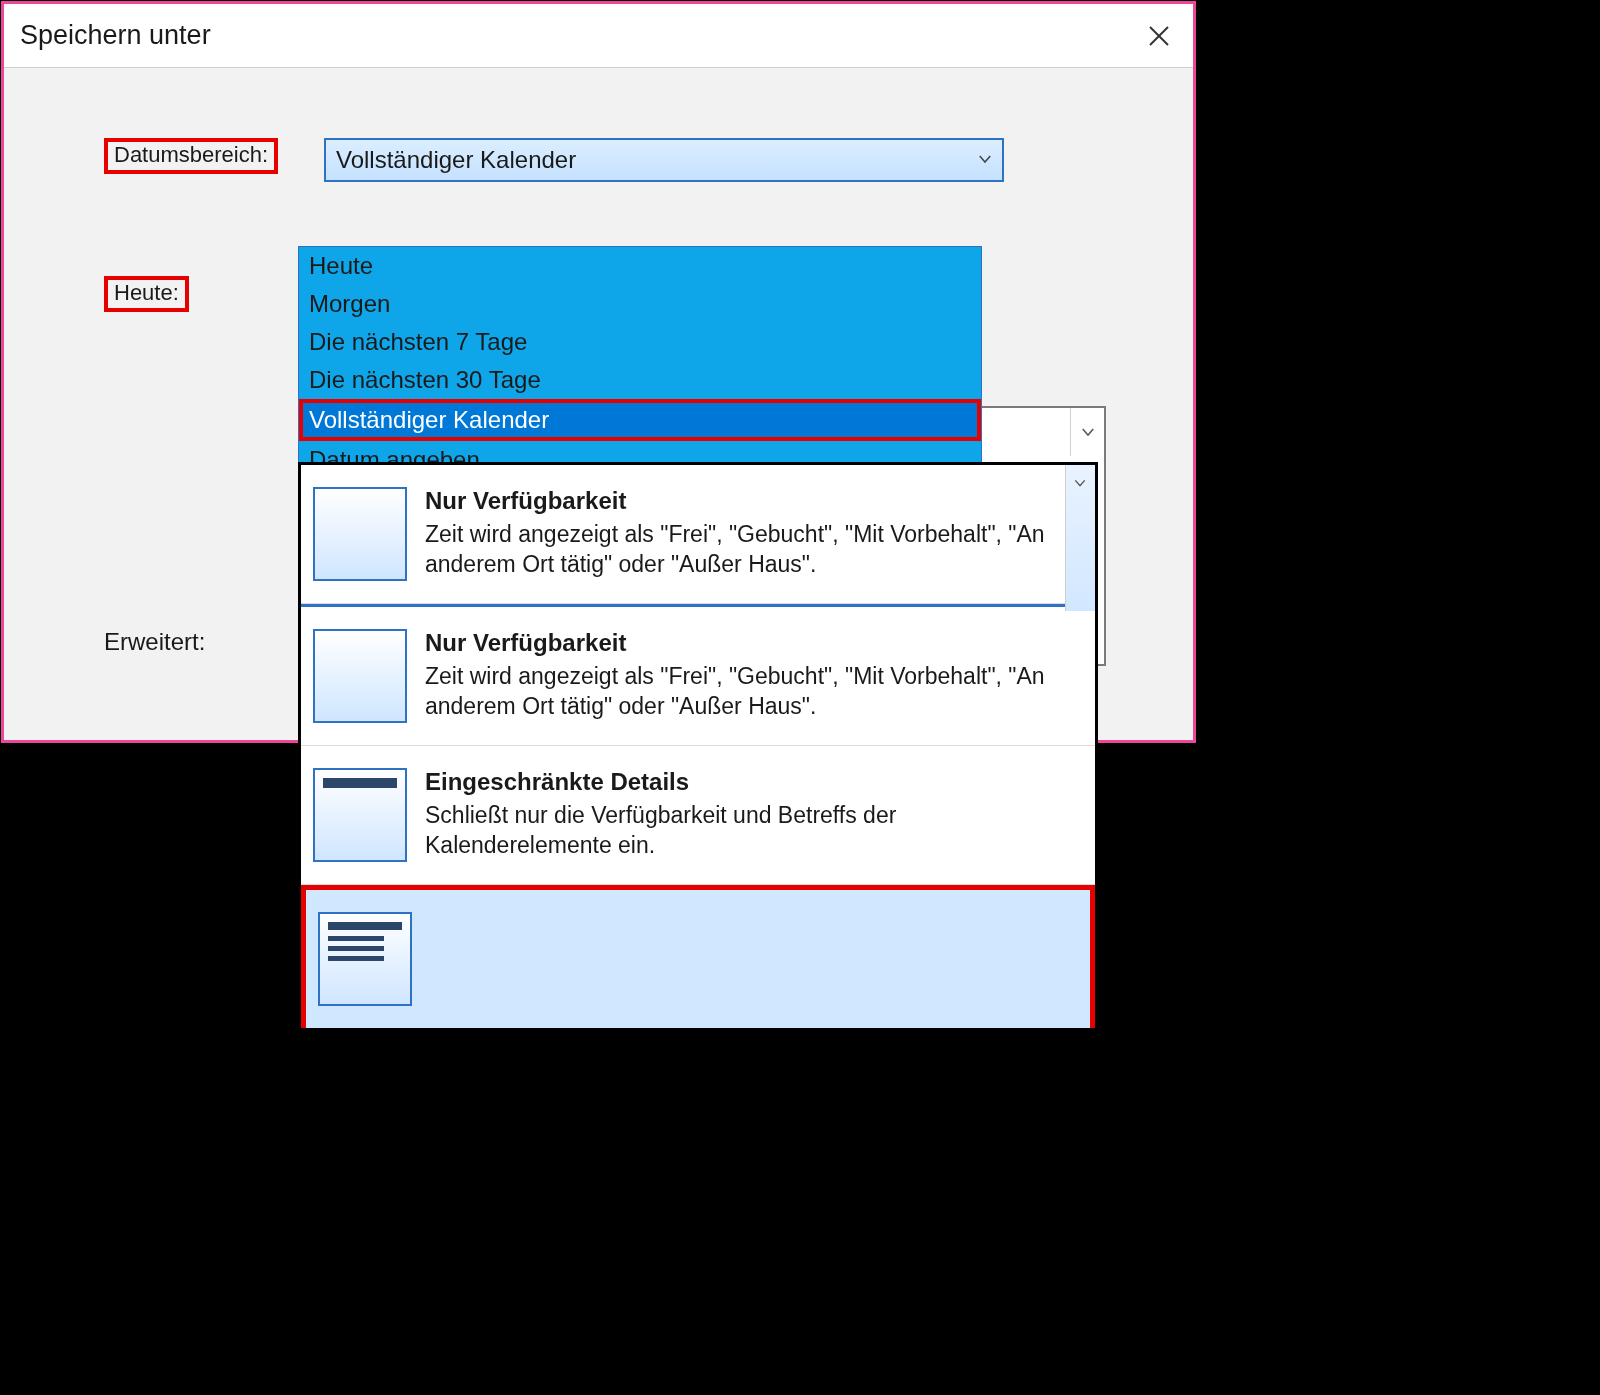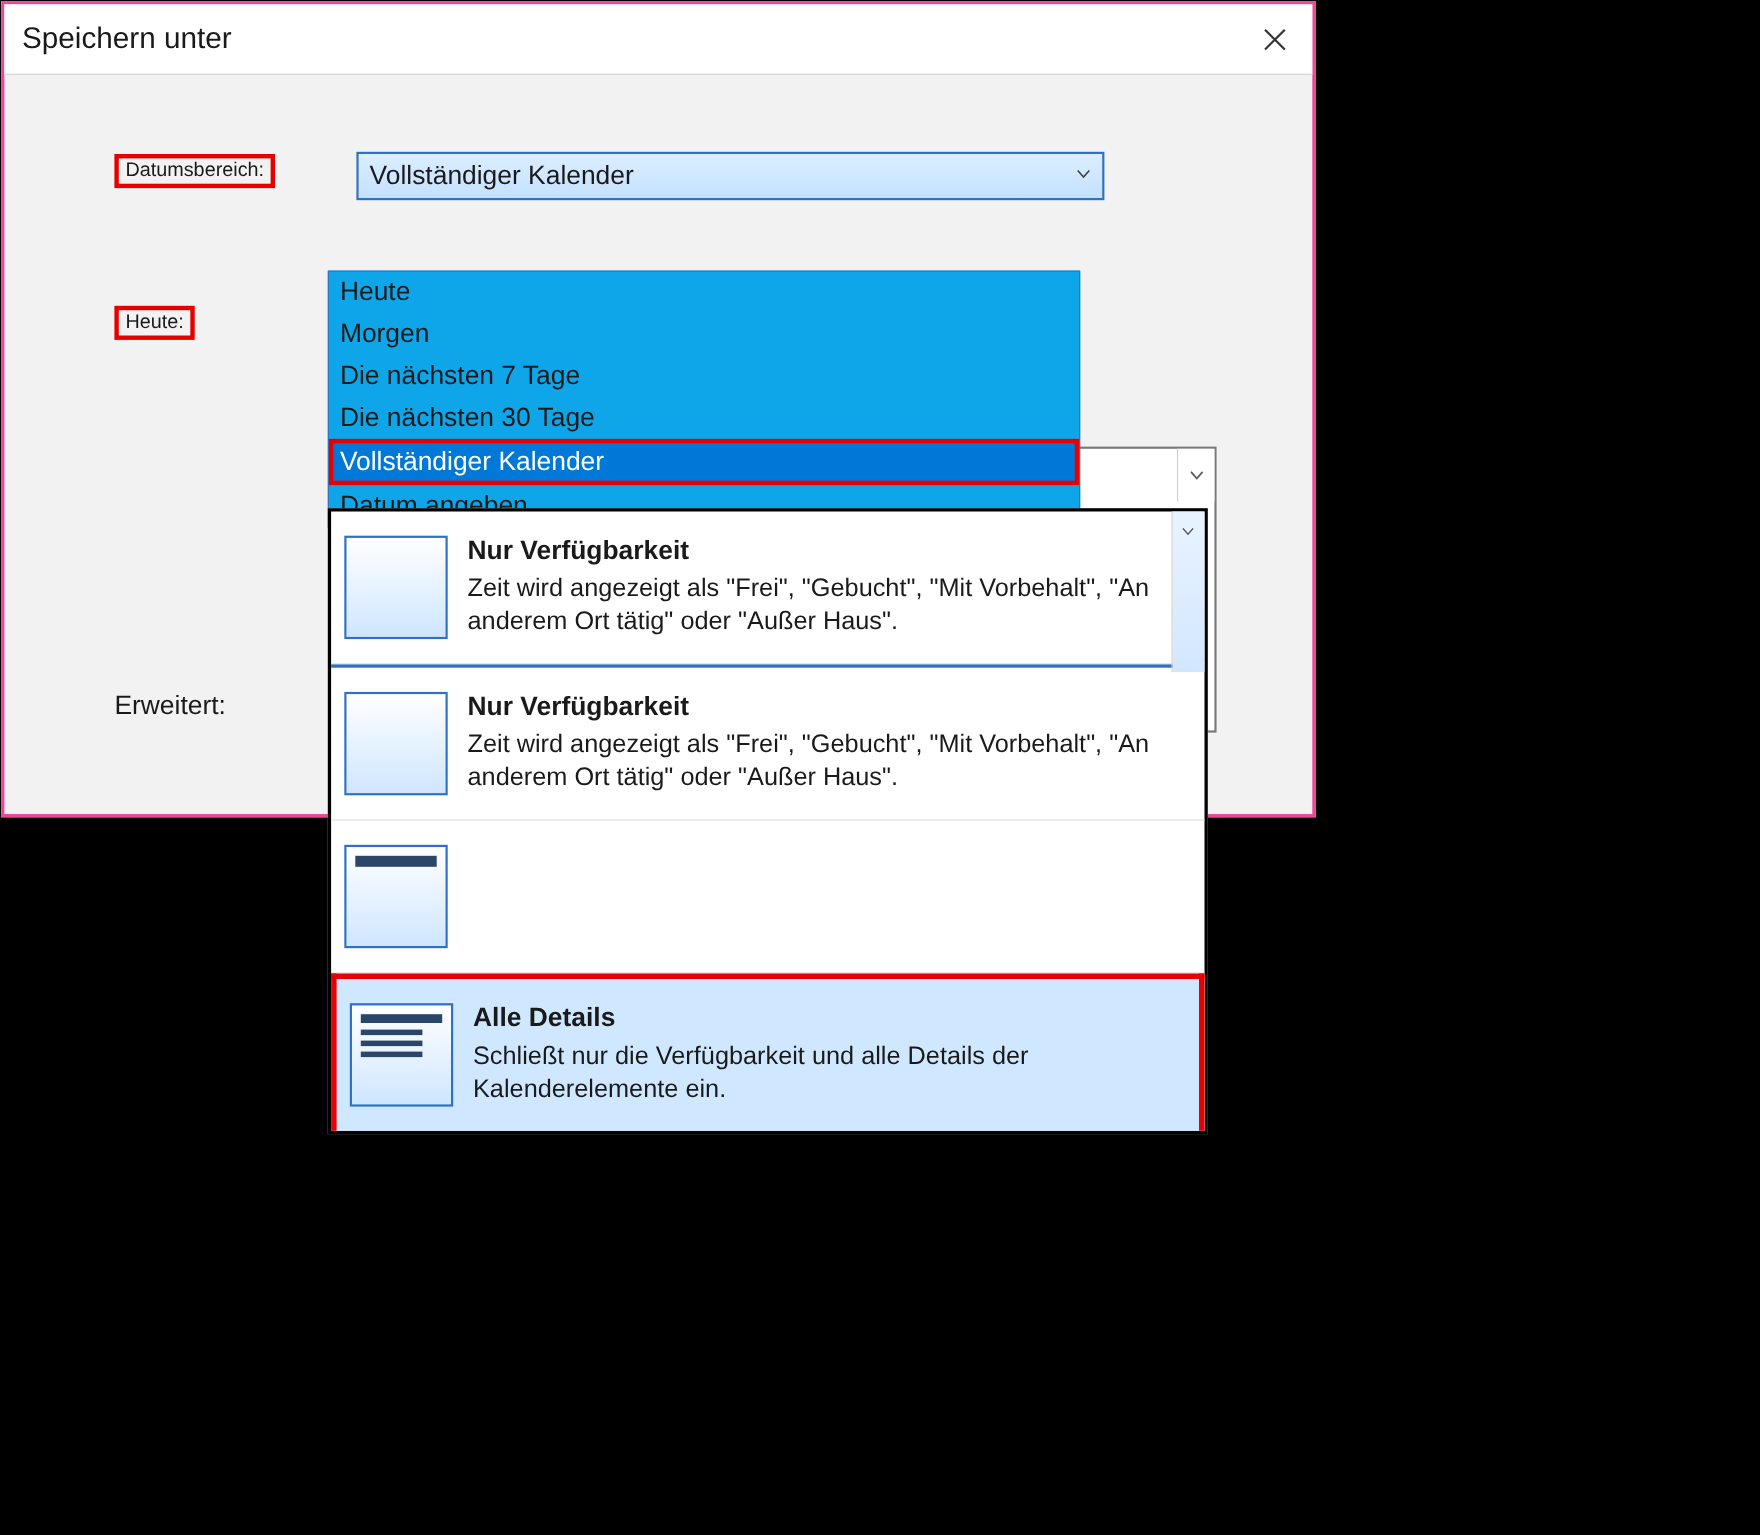--- a/index.html
+++ b/index.html
@@ -20,21 +20,21 @@
   .titlebar{height:64px;background:#fff;display:flex;align-items:center;justify-content:space-between;padding:0 16px;border-bottom:1px solid #d0d0d0;}
   .titlebar span{font-size:27px;}
   .close{width:36px;height:36px;display:flex;align-items:center;justify-content:center;}
   .close svg{width:24px;height:24px;stroke:#333;stroke-width:2;}
   .content{padding:30px 20px 20px 20px;position:relative;height:calc(100% - 64px);}
   .instr-row{display:flex;align-items:center;gap:28px;margin-left:4px;}
   .cal-icon{width:52px;height:48px;}
   .instr{font-size:25px;}
   .form-row{display:flex;align-items:flex-start;margin-top:40px;}
   .label-col{width:300px;text-align:left;padding-left:80px;}
-  .label-box{display:inline-block;border:4px solid var(--red);padding:0 6px 2px 6px;font-size:18px;}
+  .label-box{display:inline-block;border:4px solid var(--red);padding:0 6px 2px 6px;font-size:22px;}
   .combo{position:relative;width:680px;height:44px;background:linear-gradient(#dbeeff,#c5e1ff);border:2px solid var(--blue-border);display:flex;align-items:center;padding:0 10px;font-size:24px;}
   .combo .chev{position:absolute;right:8px;top:50%;transform:translateY(-50%);}
   .chev svg{width:18px;height:18px;stroke:#444;stroke-width:2;fill:none;}
 
   
   .listbox{position:absolute;left:298px;top:246px;width:684px;background:#0ea5e9;border:1px solid var(--blue-border);z-index:5;}
   .listbox .opt{padding:2px 10px;font-size:24px;line-height:34px;cursor:default;}
   .listbox .opt.sel{background:var(--blue-select);color:#fff;border:4px solid var(--red);padding:0 6px;}
 
   
@@ -137,21 +137,21 @@
   <div class="hr"></div>
   <div class="opt">
     <div class="thumb stripe"></div>
     <div class="txt">
       <div class="ttl">Nur Verfügbarkeit</div>
       <div class="desc">Zeit wird angezeigt als "Frei", "Gebucht", "Mit Vorbehalt", "An anderem Ort tätig" oder "Außer Haus".</div>
     </div>
   </div>
   <div class="opt">
     <div class="thumb limited"></div>
+    <div class="txt">
+      <div class="ttl">Eingeschränkte Details</div>
+      <div class="desc">Schließt nur die Verfügbarkeit und Betreffs der Kalenderelemente ein.</div>
+    </div>
   </div>
   <div class="opt highlight">
     <div class="thumb all"></div>
-    <div class="txt">
-      <div class="ttl">Alle Details</div>
-      <div class="desc">Schließt nur die Verfügbarkeit und alle Details der Kalenderelemente ein.</div>
-    </div>
   </div>
 </div>
 
 </body></html>

